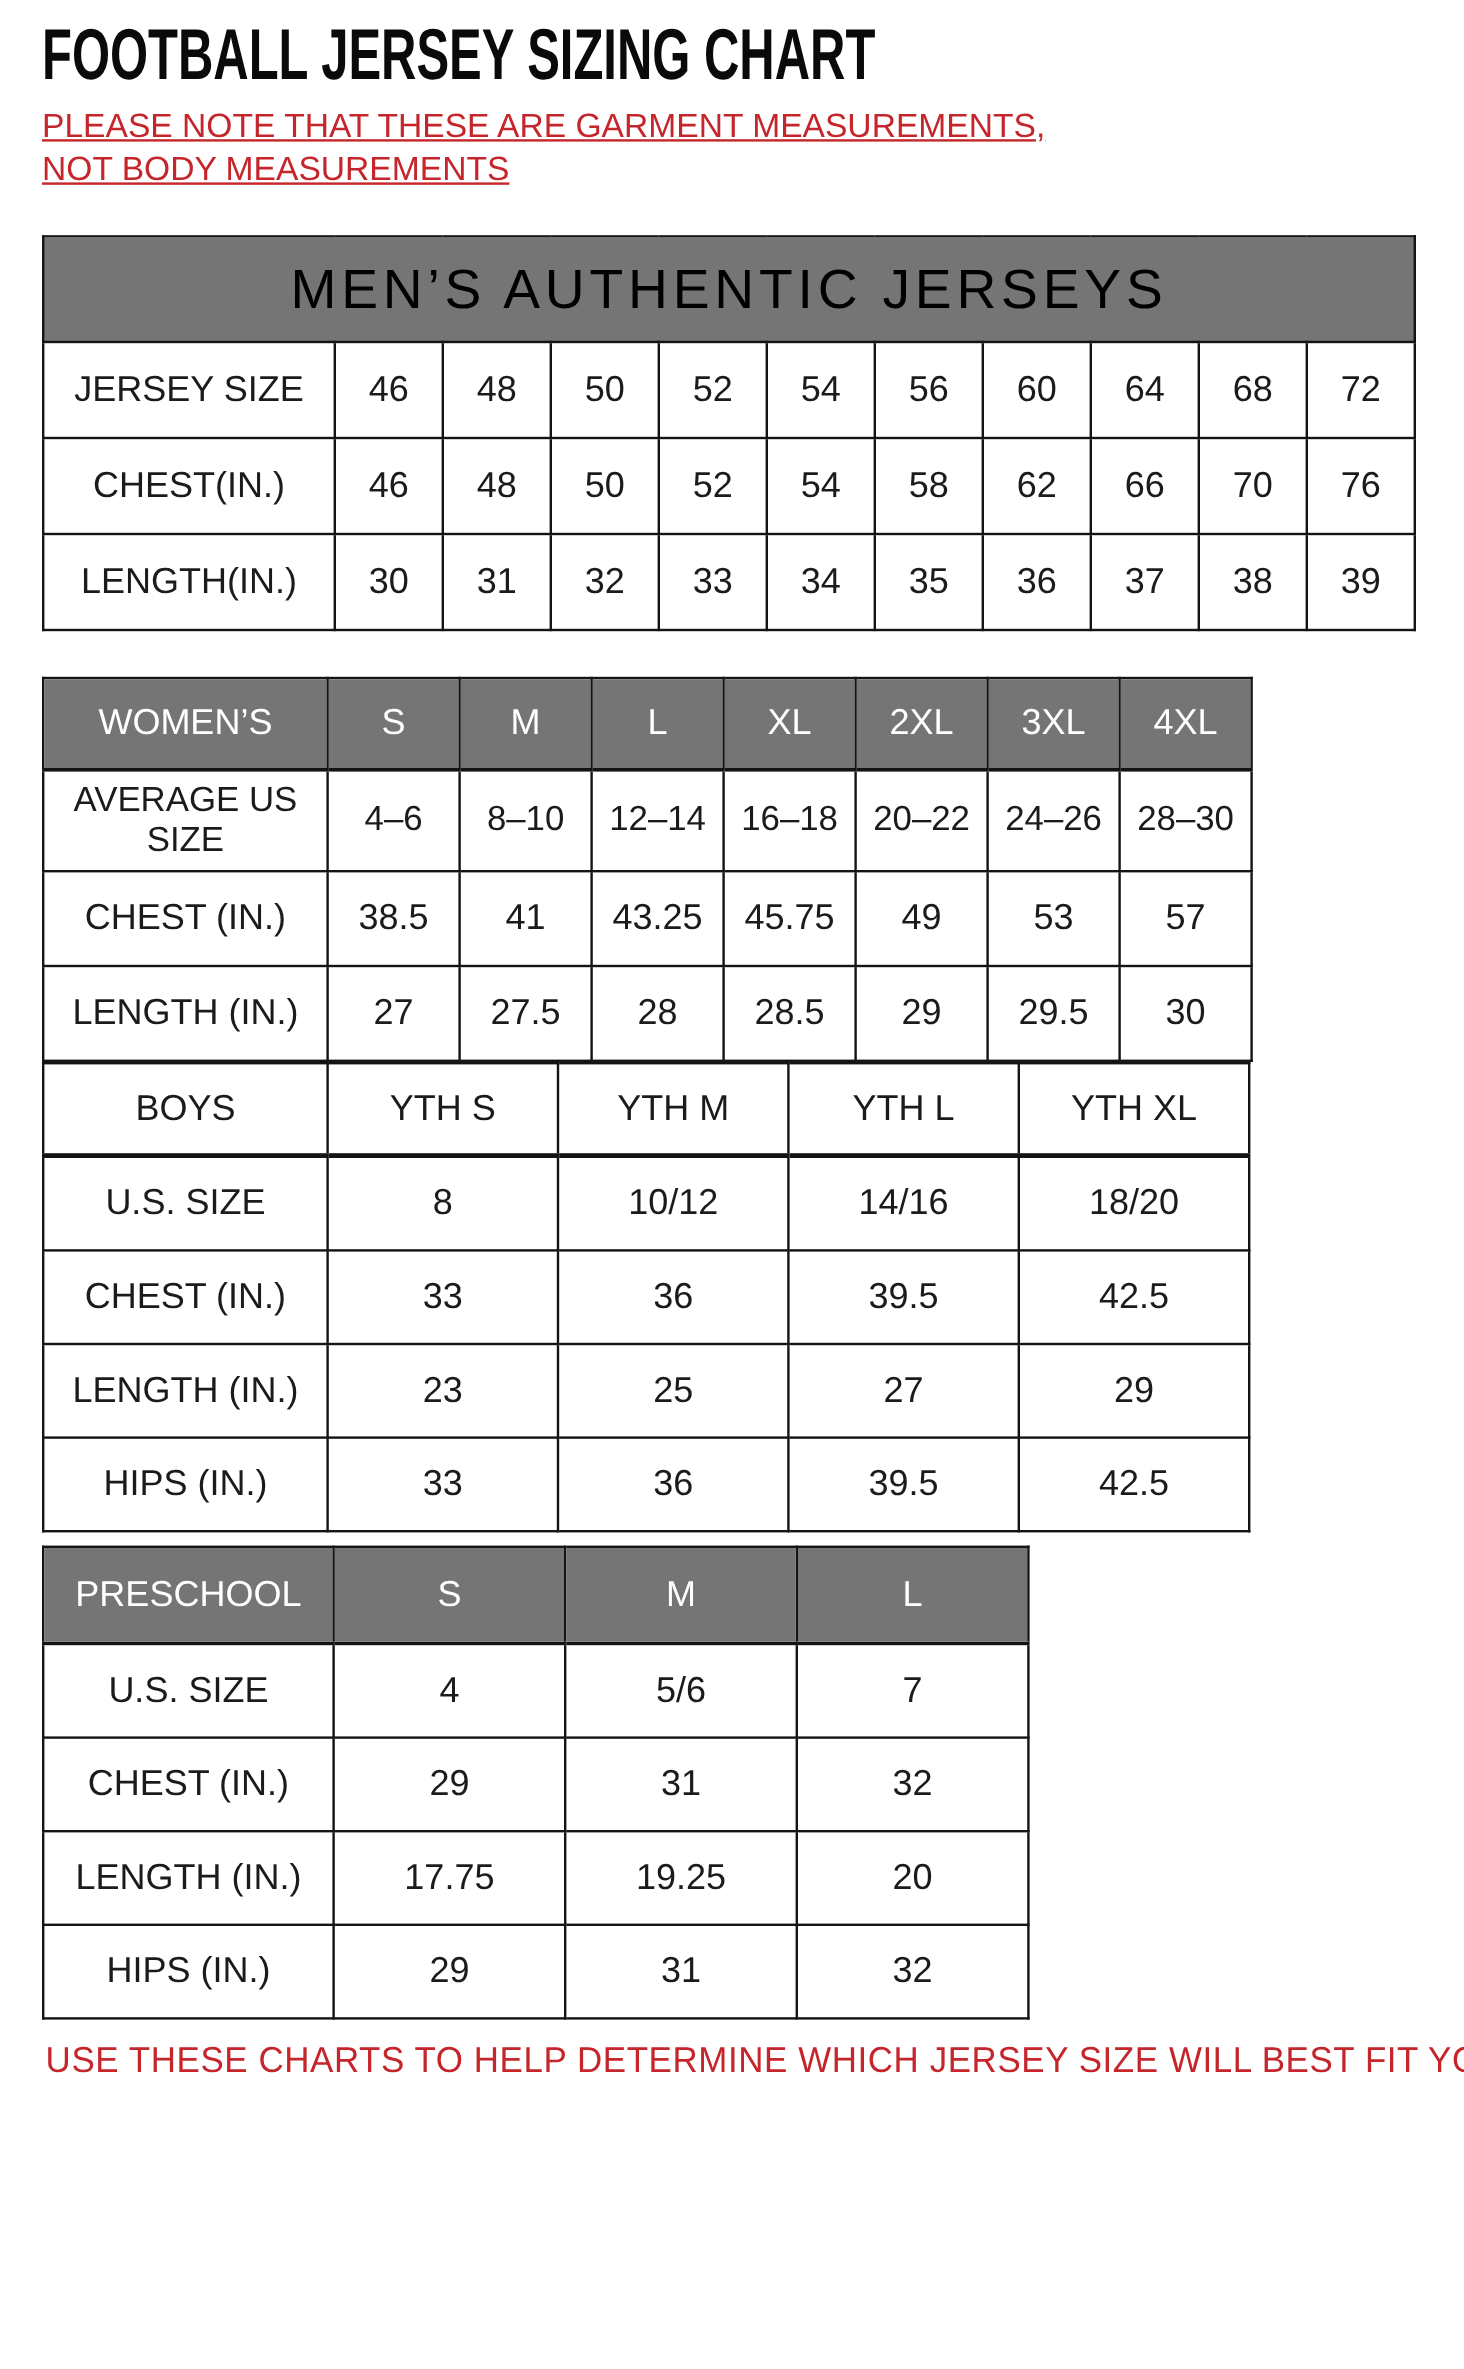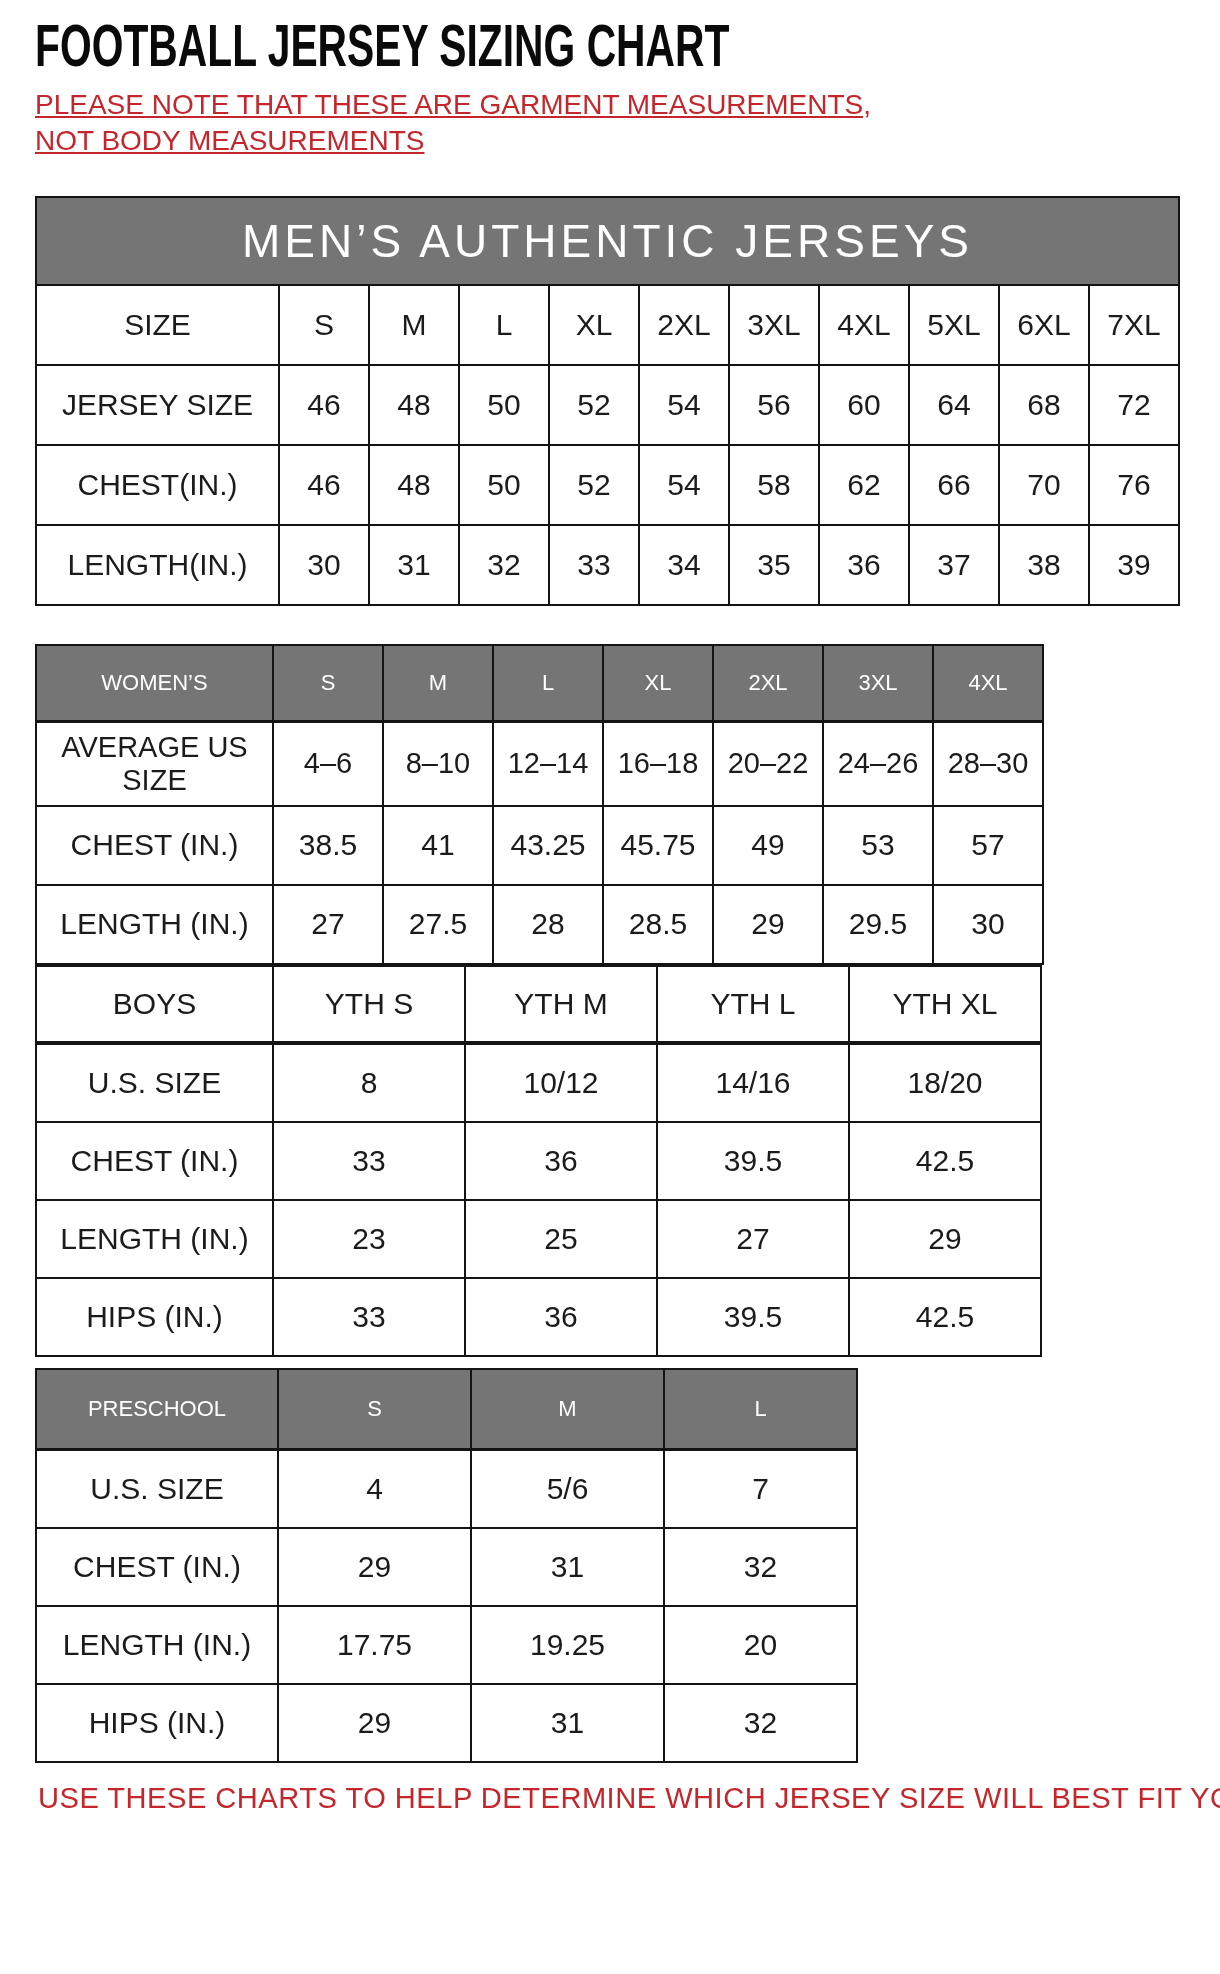--- a/index.html
+++ b/index.html
@@ -49,38 +49,38 @@
     overflow:hidden;
   }
   td.lbl { padding:0 14px; font-size:29px; }
 
   
   .mens { margin-top:36px; }
   .mens td { height:78px; }
   .mens td.band {
     height:86px;
     background:#757575;
-    color:#ffffff;
+    color:#000000;
     font-size:46px;
     letter-spacing:4px;
     border:2px solid #141414;
   }
   .mens tr.hdr td { height:78px; }
 
   
   td.ghead {
     background:#ffffff;
     padding:0 3px;
   }
   td.ghead .gcell {
     background:#757575;
     color:#ffffff;
     width:100%; height:100%;
     display:flex; align-items:center; justify-content:center;
-    font-size:22px;
+    font-size:30px;
   }
   
   td.gplain {
     background:#757575;
     color:#ffffff;
     font-size:30px;
   }
 
   .womens { margin-top:38px; }
   .womens td { height:77px; }
@@ -124,33 +124,20 @@
         <col style="width:90px">
       <col style="width:90px">
         <col style="width:90px">
         <col style="width:90px">
         <col style="width:90px">
         <col style="width:90px">
     </colgroup>
     <tbody>
         <tr>
       <td class="band" colspan="11">MEN’S AUTHENTIC JERSEYS</td>
-    </tr>
-    <tr class="hdr">
-      <td class="lbl">SIZE</td>
-      <td>S</td>
-      <td>M</td>
-      <td>L</td>
-      <td>XL</td>
-      <td>2XL</td>
-      <td>3XL</td>
-      <td>4XL</td>
-      <td>5XL</td>
-      <td>6XL</td>
-      <td>7XL</td>
     </tr>
     <tr>
       <td class="lbl">JERSEY SIZE</td>
       <td>46</td>
       <td>48</td>
       <td>50</td>
       <td>52</td>
       <td>54</td>
       <td>56</td>
       <td>60</td>

